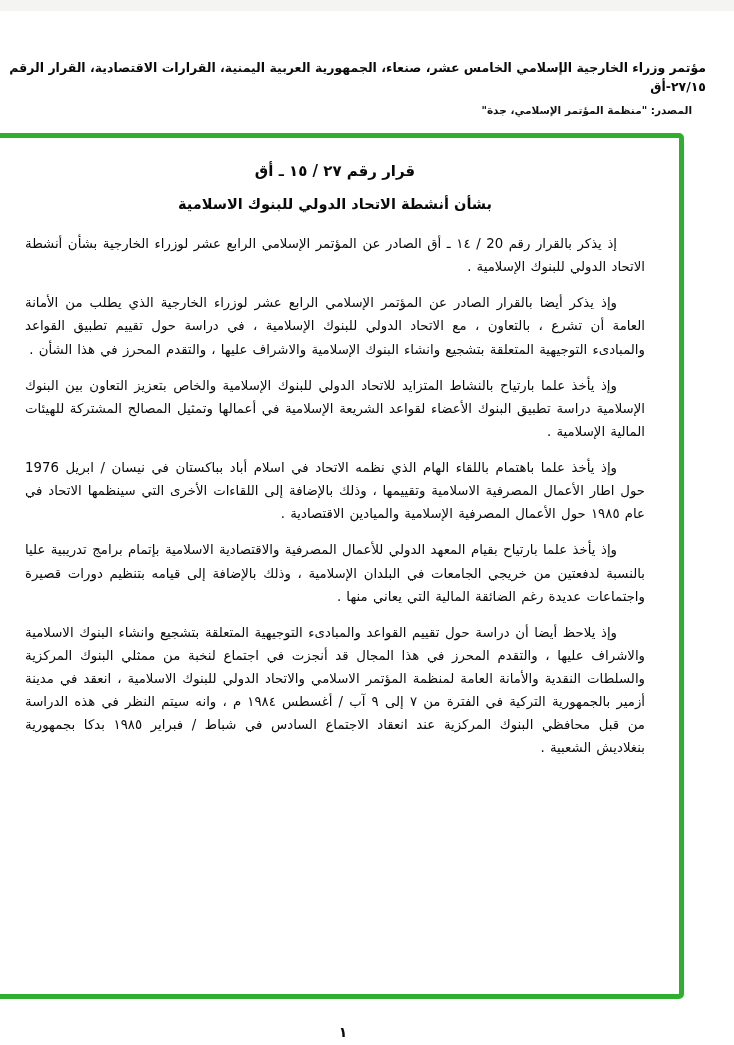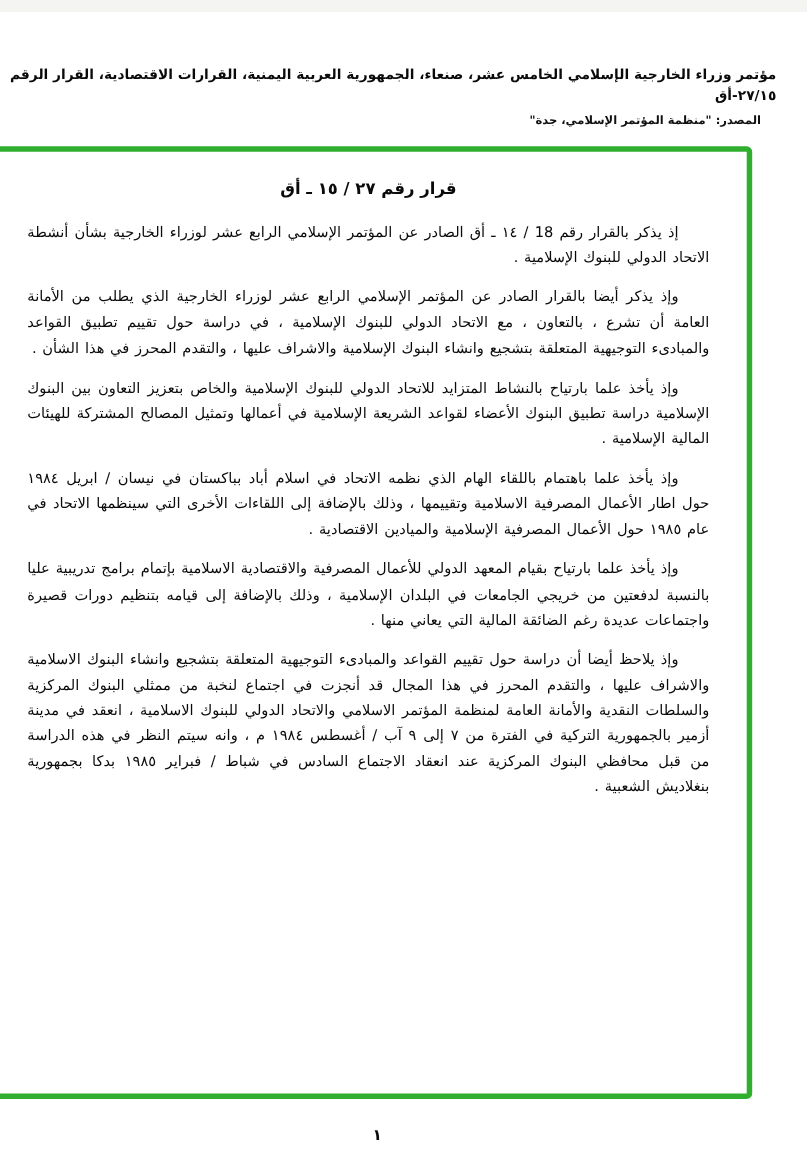--- a/index.html
+++ b/index.html
@@ -89,26 +89,27 @@
 
 <div class="page">
 
   <div class="header">
     <div class="header-citation">مؤتمر وزراء الخارجية الإسلامي الخامس عشر، صنعاء، الجمهورية العربية اليمنية، القرارات الاقتصادية، القرار الرقم ٢٧/١٥-أق</div>
     <div class="header-source">المصدر:  "منظمة المؤتمر الإسلامي، جدة"</div>
   </div>
 
   <div class="doc-frame" style="border-color: rgb(47, 174, 47);">
     <div class="doc-title">قرار رقم ٢٧ / ١٥ ـ أق</div>
+    <div class="doc-subtitle">بشأن أنشطة الاتحاد الدولي للبنوك الاسلامية</div>
 
     <div class="doc-body">
-      <p>إذ يذكر بالقرار رقم 18 / ١٤ ـ أق الصادر عن المؤتمر الإسلامي الرابع عشر لوزراء الخارجية بشأن أنشطة الاتحاد الدولي للبنوك الإسلامية .</p>
+      <p>إذ يذكر بالقرار رقم 20 / ١٤ ـ أق الصادر عن المؤتمر الإسلامي الرابع عشر لوزراء الخارجية بشأن أنشطة الاتحاد الدولي للبنوك الإسلامية .</p>
       <p>وإذ يذكر أيضا بالقرار الصادر عن المؤتمر الإسلامي الرابع عشر لوزراء الخارجية الذي يطلب من الأمانة العامة أن تشرع ، بالتعاون ، مع الاتحاد الدولي للبنوك الإسلامية ، في دراسة حول تقييم تطبيق القواعد والمبادىء التوجيهية المتعلقة بتشجيع وانشاء البنوك الإسلامية والاشراف عليها ، والتقدم المحرز في هذا الشأن .</p>
       <p>وإذ يأخذ علما بارتياح بالنشاط المتزايد للاتحاد الدولي للبنوك الإسلامية والخاص بتعزيز التعاون بين البنوك الإسلامية دراسة تطبيق البنوك الأعضاء لقواعد الشريعة الإسلامية في أعمالها وتمثيل المصالح المشتركة للهيئات المالية الإسلامية .</p>
-      <p>وإذ يأخذ علما باهتمام باللقاء الهام الذي نظمه الاتحاد في اسلام أباد بباكستان في نيسان / ابريل ١٩٨٤ حول اطار الأعمال المصرفية الاسلامية وتقييمها ، وذلك بالإضافة إلى اللقاءات الأخرى التي سينظمها الاتحاد في عام ١٩٨٥ حول الأعمال المصرفية الإسلامية والميادين الاقتصادية .</p>
+      <p>وإذ يأخذ علما باهتمام باللقاء الهام الذي نظمه الاتحاد في اسلام أباد بباكستان في نيسان / ابريل 1976 حول اطار الأعمال المصرفية الاسلامية وتقييمها ، وذلك بالإضافة إلى اللقاءات الأخرى التي سينظمها الاتحاد في عام ١٩٨٥ حول الأعمال المصرفية الإسلامية والميادين الاقتصادية .</p>
       <p>وإذ يأخذ علما بارتياح بقيام المعهد الدولي للأعمال المصرفية والاقتصادية الاسلامية بإتمام برامج تدريبية عليا بالنسبة لدفعتين من خريجي الجامعات في البلدان الإسلامية ، وذلك بالإضافة إلى قيامه بتنظيم دورات قصيرة واجتماعات عديدة رغم الضائقة المالية التي يعاني منها .</p>
       <p>وإذ يلاحظ أيضا أن دراسة حول تقييم القواعد والمبادىء التوجيهية المتعلقة بتشجيع وانشاء البنوك الاسلامية والاشراف عليها ، والتقدم المحرز في هذا المجال قد أنجزت في اجتماع لنخبة من ممثلي البنوك المركزية والسلطات النقدية والأمانة العامة لمنظمة المؤتمر الاسلامي والاتحاد الدولي للبنوك الاسلامية ، انعقد في مدينة أزمير بالجمهورية التركية في الفترة من ٧ إلى ٩ آب / أغسطس ١٩٨٤ م ، وانه سيتم النظر في هذه الدراسة من قبل محافظي البنوك المركزية عند انعقاد الاجتماع السادس في شباط / فبراير ١٩٨٥ بدكا بجمهورية بنغلاديش الشعبية .</p>
     </div>
   </div>
 
   <div class="page-number">١</div>
 
 </div>
 
 </body></html>

